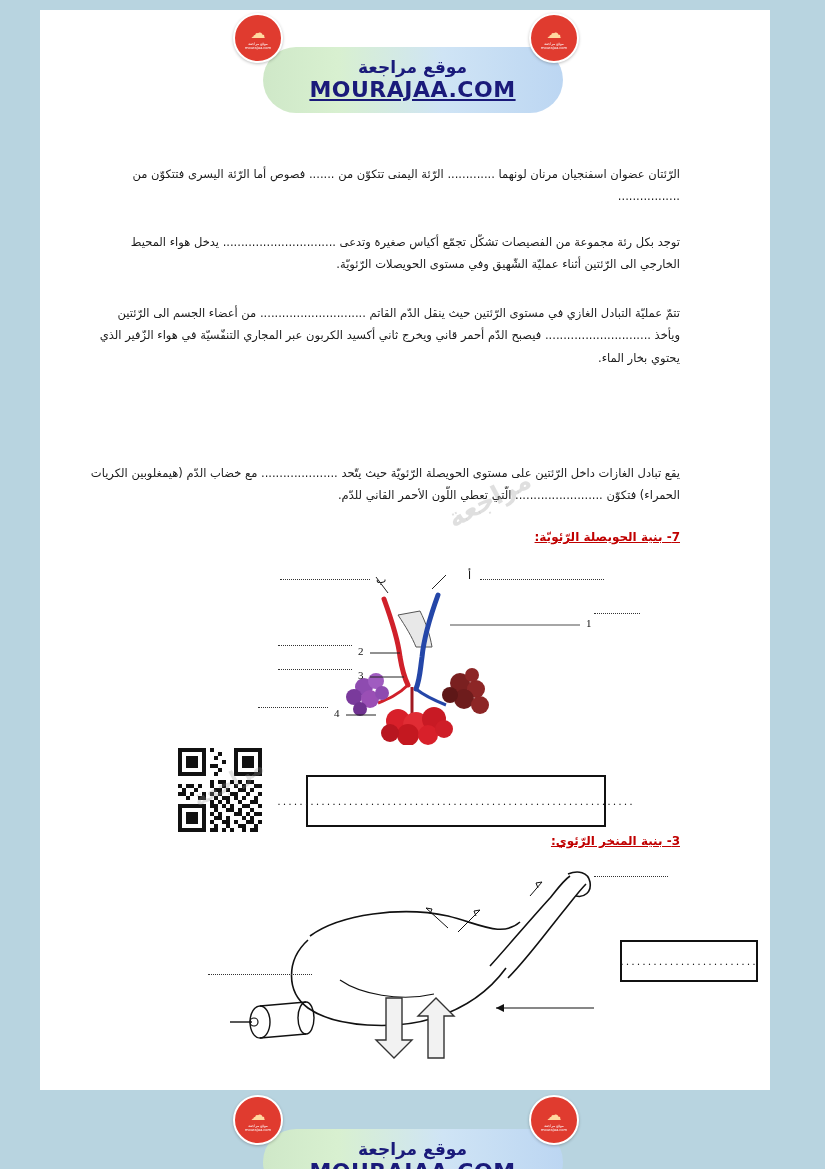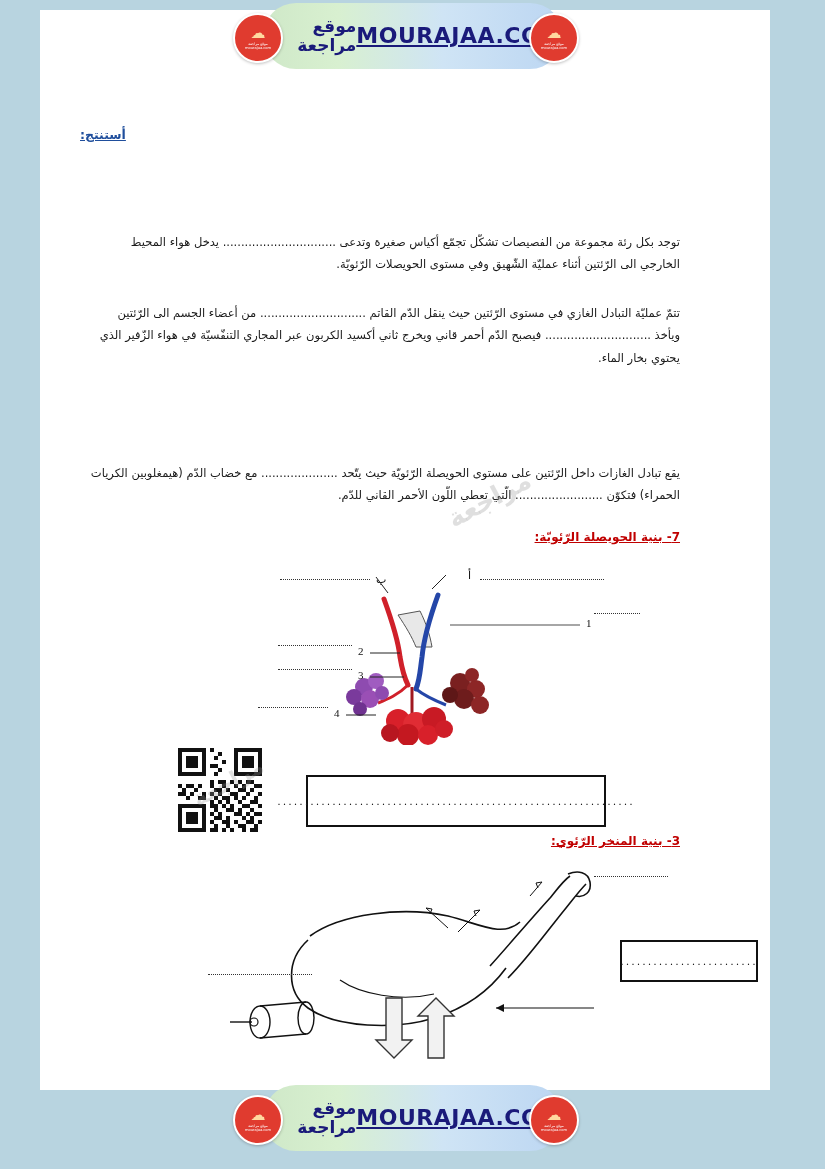--- a/index.html
+++ b/index.html
@@ -26,24 +26,25 @@
   
   .banner {
     position: absolute;
     left: 50%;
     transform: translateX(-50%);
     width: 300px;
     height: 66px;
     border-radius: 33px;
     background: linear-gradient(90deg, #cfe8c8 0%, #d8f0d0 25%, #cfe4f5 60%, #bcd6f2 100%);
     display: flex;
-    flex-direction: row;
+    flex-direction: column;
     align-items: center;
     justify-content: center;
     z-index: 30;
+    margin-top: 44px;
   }
   .banner-top { top: 3px; }
   .banner-bottom { top: 1085px; }
   .banner .b1 {
     font-size: 17px;
     font-weight: bold;
     color: #1a1a7a;
     direction: rtl;
     line-height: 1.1;
   }
@@ -190,24 +191,24 @@
     user-select: none;
   }
 </style>
 </head>
 <body>
 
 <div class="page">
 
   <div class="content">
 
-    <div class="para ar heading-blue" style="top:113px; right:90px; width:600px; text-align:left;">
-      <span>أستنتج:</span>
-    </div>
-
+
+    <div class="para ar" style="top:153px;">
+      <span>الرّئتان عضوان اسفنجيان مرنان لونهما ............. الرّئة اليمنى تتكوّن من ....... فصوص أما الرّئة اليسرى فتتكوّن من .................</span>
+    </div>
 
     <div class="para ar" style="top:221px;">
       <span>توجد بكل رئة مجموعة من الفصيصات تشكّل تجمّع أكياس صغيرة وتدعى ............................... يدخل هواء المحيط الخارجي الى الرّئتين أثناء عمليّة الشّهيق وفي مستوى الحويصلات الرّئويّة.</span>
     </div>
 
     <div class="para ar" style="top:292px;">
       <span>تتمّ عمليّة التبادل الغازي في مستوى الرّئتين حيث ينقل الدّم القاتم ............................. من أعضاء الجسم الى الرّئتين ويأخذ ............................. فيصبح الدّم أحمر قاني ويخرج ثاني أكسيد الكربون عبر المجاري التنفّسيّة في هواء الزّفير الذي يحتوي بخار الماء.</span>
     </div>
 
 

